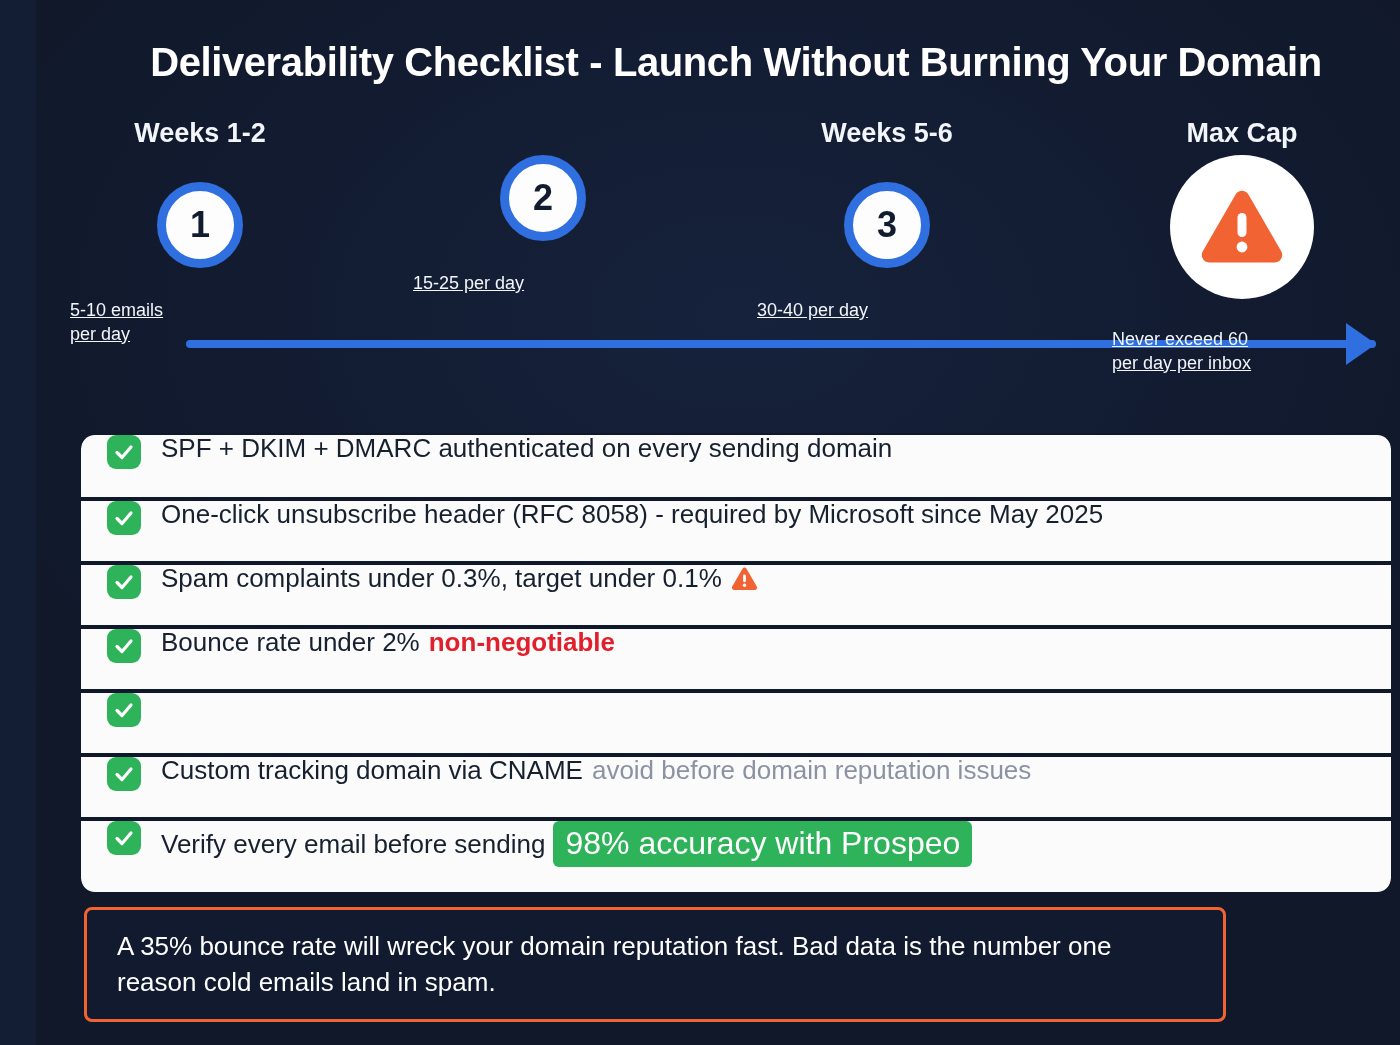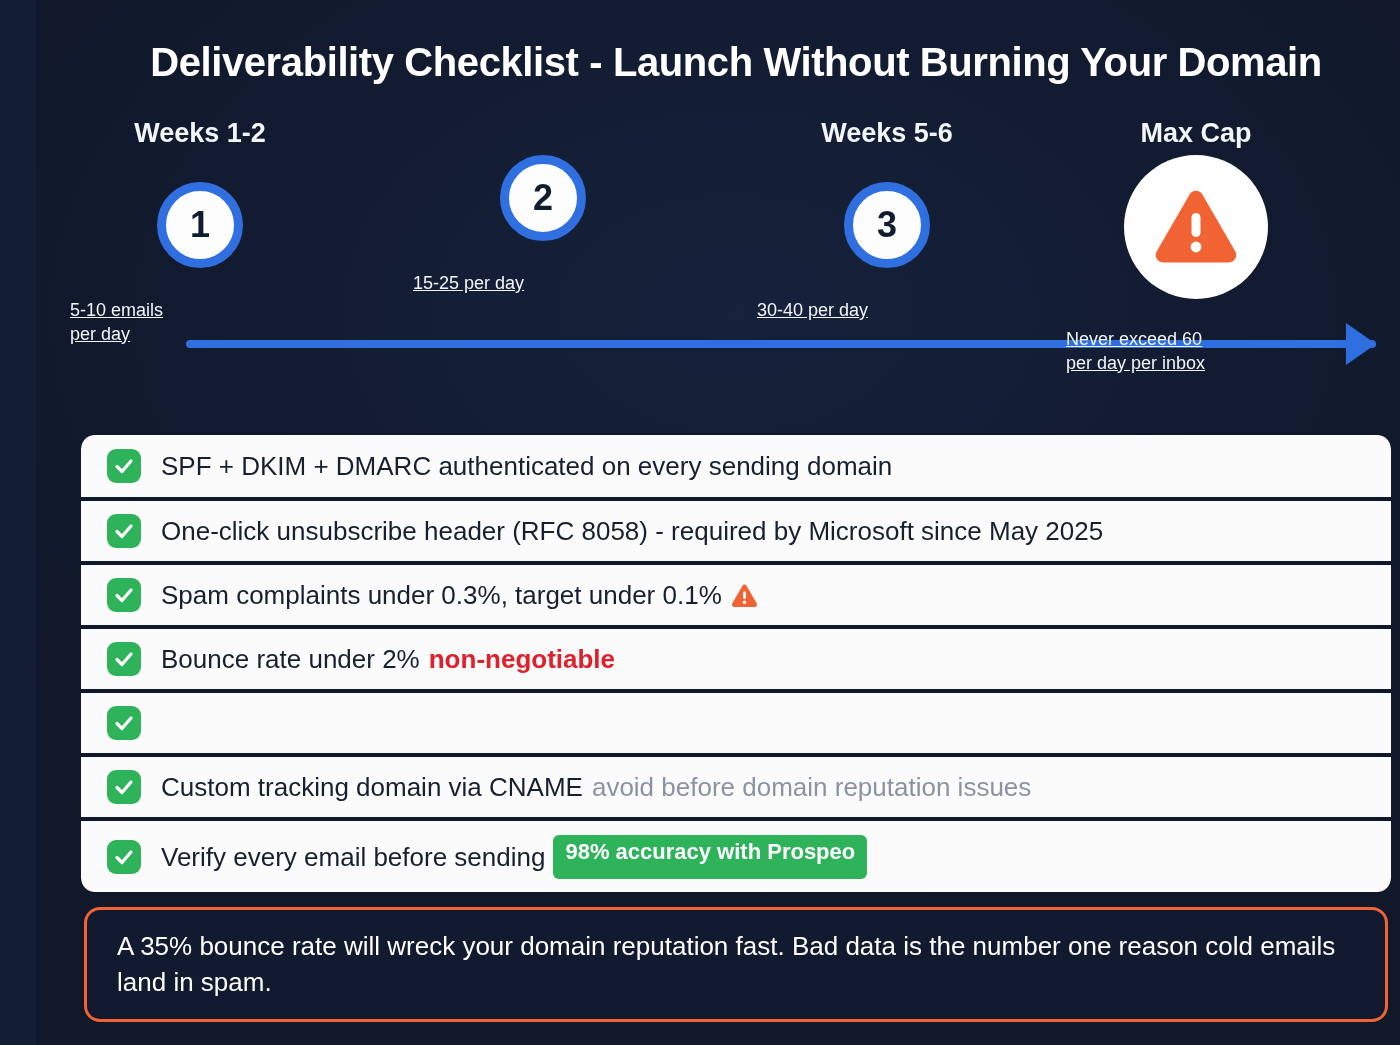--- a/index.html
+++ b/index.html
@@ -148,21 +148,21 @@
     top: 433px;
     width: 1310px;
     background: #10182b;
     border-radius: 16px;
     overflow: hidden;
     padding: 2px 0;
   }
 
   .row {
     display: flex;
-    align-items: center;
+    align-items: flex-start;
     background: #fbfbfc;
     height: 60px;
     padding: 0 20px 0 26px;
     margin-bottom: 4px;
   }
   .row:last-child { margin-bottom: 0; }
   .row:first-child { border-radius: 14px 14px 0 0; height: 62px; }
   .row:last-child { border-radius: 0 0 14px 14px; height: 71px; }
 
   .check {
@@ -201,39 +201,39 @@
     position: relative;
     top: 1px;
   }
   .inline-warn svg { display: block; }
 
   .pill {
     display: inline-flex;
     align-items: center;
     background: #2eb35a;
     color: #ffffff;
-    font-weight: bold;
-    font-size: 22px;
+    font-weight: normal;
+    font-size: 32px;
     border-radius: 6px;
-    padding: 6px 12px 16px;
+    padding: 6px 12px 8px;
     margin-left: 8px;
     line-height: 1;
   }
 
   .sp { display: inline-block; width: 9px; }
 
   
   .callout {
     position: absolute;
     left: 48px;
     top: 907px;
-    width: 1304px;
+    width: 1142px;
     min-height: 96px;
     border: 3px solid #f26334;
-    border-radius: 16px;
+    border-radius: 8px;
     background: rgba(20, 30, 52, 0.55);
     padding: 18px 26px 18px 30px;
     display: flex;
     align-items: center;
   }
 
   .callout-text {
     color: #ffffff;
     font-size: 26px;
     line-height: 1.4;
@@ -268,21 +268,21 @@
     </div>
 
     <div class="tl-step s3" style="left:851px;">
       <div class="tl-period">Weeks 5-6</div>
       <div class="tl-circle-wrap">
         <div class="tl-circle">3</div>
       </div>
       <div class="tl-desc">30-40 per day</div>
     </div>
 
-    <div class="tl-step cap-step" style="left:1160px;">
+    <div class="tl-step cap-step" style="left:1206px;">
       <div class="tl-period">Max Cap</div>
       <div class="tl-circle-wrap">
         <div class="tl-circle cap">
           <span class="tl-warn-tri">
             <svg viewBox="0 0 86 76" xmlns="http://www.w3.org/2000/svg">
               <path d="M36.6 5.5 L3.8 62.2 C0.9 67.2 4.5 73.4 10.3 73.4 L75.7 73.4 C81.5 73.4 85.1 67.2 82.2 62.2 L49.4 5.5 C46.5 0.5 39.5 0.5 36.6 5.5 Z" fill="#f26334"></path>
               <rect x="38.5" y="24" width="9" height="24" rx="4.5" fill="#ffffff"></rect>
               <circle cx="43" cy="58" r="5.4" fill="#ffffff"></circle>
             </svg>
           </span>

